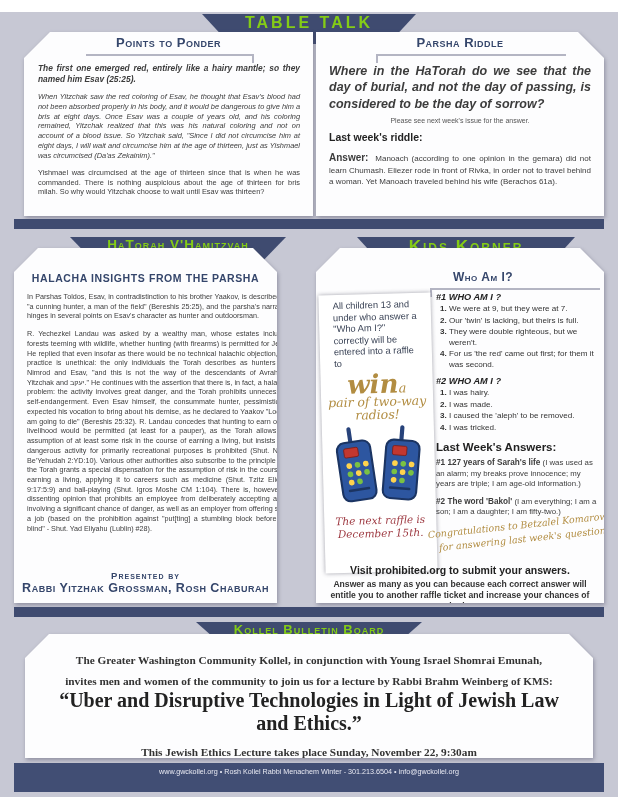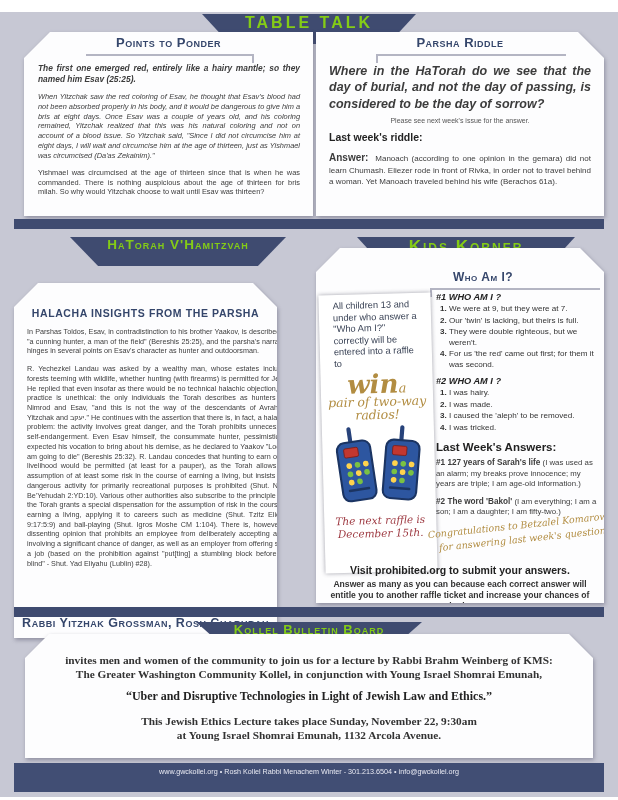--- a/index.html
+++ b/index.html
@@ -61,21 +61,21 @@
   .congrats{position:absolute;transform:rotate(-6deg);font-size:9.5px;line-height:1.5;
             white-space:nowrap;}
   .visit{position:absolute;left:0;right:0;text-align:center;font-weight:bold;
          font-size:10.5px;color:#222;}
   .knote{position:absolute;left:10px;right:10px;text-align:center;font-weight:bold;
          font-size:8.6px;line-height:1.3;color:#333;}
   
   .bulletin-text{position:absolute;left:20px;right:20px;top:20px;text-align:center;
                  font-family:"Liberation Serif",serif;font-weight:bold;color:#333;}
   .bulletin-text .bl{font-size:11.3px;margin:0 0 9px 0;}
-  .bulletin-text .btitle{font-size:12px;margin:2px 0 11px 0;color:#222;}
+  .bulletin-text .btitle{font-size:20px;margin:2px 0 11px 0;color:#222;}
   .bulletin-text .bwhen{font-size:11.3px;margin:0 0 2px 0;}
   .footer{position:absolute;left:14px;top:763px;width:590px;height:29px;background:#414e74;
           color:#e9eaf3;font-size:7.2px;text-align:center;line-height:1.8;padding-top:3px;
           box-sizing:border-box;}
   .subhead2{position:absolute;left:0;right:0;text-align:center;color:#35466b;font-weight:bold;
             font-size:10.5px;letter-spacing:.6px;}
 </style>
 </head>
 <body>
 
@@ -115,21 +115,21 @@
 
   <div class="bar" style="top:219px;"></div>
 
   <div class="banner" style="left:70px;top:237px;width:216px;height:29px;font-size:13.5px;letter-spacing:1px;">
     <span>HaTorah V'Hamitzvah</span>
   </div>
   <div class="banner" style="left:357px;top:237px;width:218px;height:31px;font-size:17px;letter-spacing:2px;">
     <span>Kids Korner</span>
   </div>
 
-  <div class="shadow" style="left:14px;top:248px;width:263px;height:355px;margin-top:35px;">
+  <div class="shadow" style="left:14px;top:248px;width:263px;height:355px;">
     <div class="card clip-both">
       <div class="subhead2" style="top:24px;">HALACHA INSIGHTS FROM THE PARSHA</div>
       <div class="body-just halacha-body" style="left:13px;top:44px;width:263px;">
         <p>In Parshas Toldos, Esav, in contradistinction to his brother Yaakov, is described as "a cunning hunter, a man of the field" (Bereshis 25:25), and the parsha's narrative hinges in several points on Esav's character as hunter and outdoorsman.</p>
         <p>R. Yechezkel Landau was asked by a wealthy man, whose estates included forests teeming with wildlife, whether hunting (with firearms) is permitted for Jews.  He replied that even insofar as there would be no technical halachic objection, the practice is unethical: the only individuals the Torah describes as hunters are Nimrod and Esav, "and this is not the way of the descendants of Avraham, Yitzchak and יעקב."  He continues with the assertion that there is, in fact, a halachic problem: the activity involves great danger, and the Torah prohibits unnecessary self-endangerment. Even Esav himself, the consummate hunter, pessimistically expected his vocation to bring about his demise, as he declared to Yaakov "Look, I am going to die" (Bereshis 25:32). R. Landau concedes that hunting to earn one's livelihood would be permitted (at least for a pauper), as the Torah allows the assumption of at least some risk in the course of earning a living, but insists that dangerous activity for primarily recreational purposes is prohibited (Shut. Noda Be'Yehudah 2:YD:10).  Various other authorities also subscribe to the principle that the Torah grants a special dispensation for the assumption of risk in the course of earning a living, applying it to careers such as medicine (Shut. Tzitz Eliezer 9:17:5:9) and ball-playing (Shut. Igros Moshe CM 1:104).  There is, however, a dissenting opinion that prohibits an employee from deliberately accepting a job involving a significant chance of danger, as well as an employer from offering such a job (based on the prohibition against "put[ting] a stumbling block before the blind" - Shut. Yad Eliyahu (Lublin) #28).</p>
       </div>
       <div class="presented">
         <div class="l1">Presented by</div>
         <div class="l2">Rabbi Yitzhak Grossman, Rosh Chaburah</div>
       </div>
@@ -210,22 +210,22 @@
   </div>
 
   <div class="bar" style="top:607px;"></div>
 
   <div class="banner" style="left:196px;top:622px;width:226px;height:26px;font-size:13px;letter-spacing:1px;">
     <span>Kollel Bulletin Board</span>
   </div>
   <div class="shadow" style="left:25px;top:634px;width:568px;height:124px;">
     <div class="card clip-both">
       <div class="bulletin-text">
+        <p class="bl">The Greater Washington Community Kollel, in conjunction with Young Israel Shomrai Emunah,</p>
         <p class="bl" style="margin-bottom:2px;">invites men and women of the community to join us for a lecture by Rabbi Brahm Weinberg of KMS:</p>
-        <p class="bl">The Greater Washington Community Kollel, in conjunction with Young Israel Shomrai Emunah,</p>
         <p class="btitle">“Uber and Disruptive Technologies in Light of Jewish Law and Ethics.”</p>
         <p class="bwhen">This Jewish Ethics Lecture takes place Sunday, November 22, 9:30am</p>
         <p class="bwhen">at Young Israel Shomrai Emunah, 1132 Arcola Avenue.</p>
       </div>
     </div>
   </div>
 
   <div class="footer">
     <div>www.gwckollel.org • Rosh Kollel Rabbi Menachem Winter - 301.213.6504 • info@gwckollel.org</div>
   </div>

